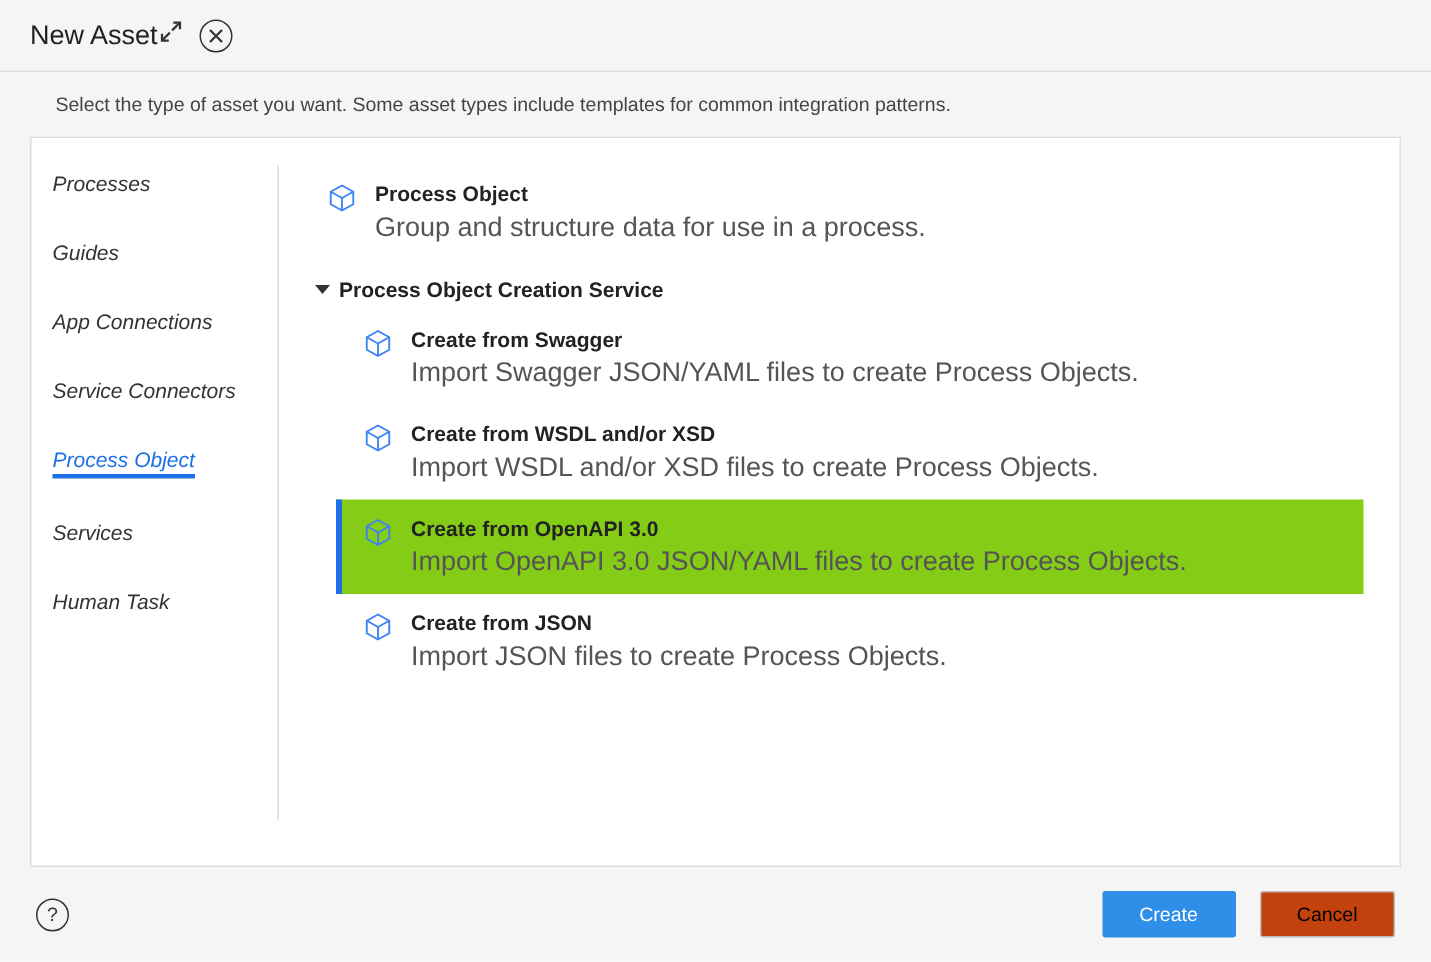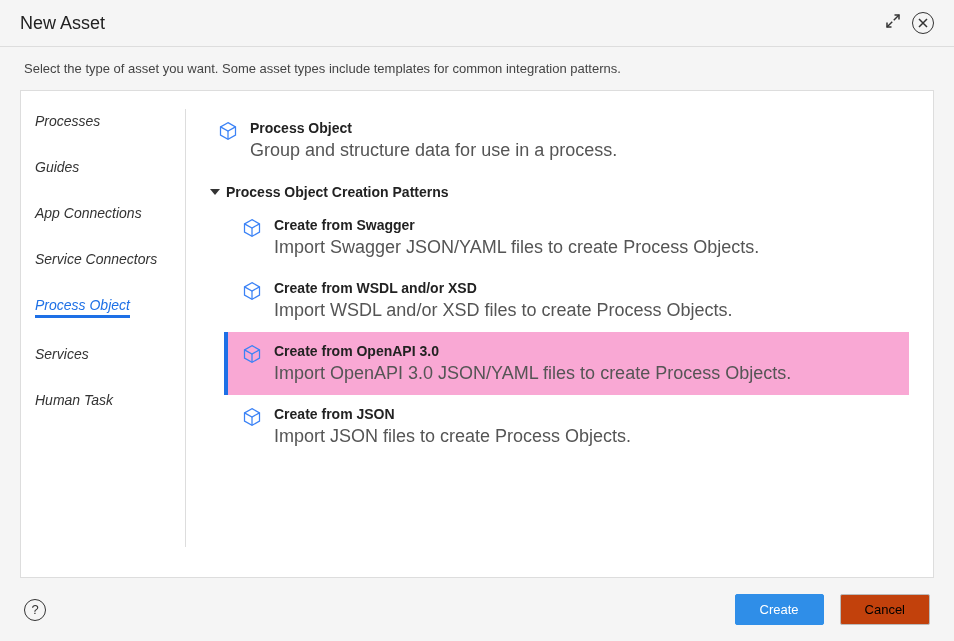--- a/index.html
+++ b/index.html
@@ -17,21 +17,21 @@
     .dialog {
       width: 100%;
       height: 100%;
       background: #f5f5f5;
       display: flex;
       flex-direction: column;
     }
     .header {
       display: flex;
       align-items: center;
-      justify-content: space-between;
+      justify-content: flex-start;
       padding: 12px 20px;
       border-bottom: 1px solid #ddd;
     }
     .header-title {
       font-size: 18px;
       font-weight: 400;
       color: #222;
     }
     .header-actions {
       display: flex;
@@ -52,21 +52,21 @@
       align-items: center;
       justify-content: center;
       cursor: pointer;
     }
     .close-btn svg {
       width: 10px;
       height: 10px;
       stroke: #333;
     }
     .subtitle {
-      padding: 14px 24px;
+      padding: 14px 37px;
       font-size: 13px;
       color: #444;
     }
     .content-card {
       background: #fff;
       border: 1px solid #ddd;
       margin: 0 20px;
       flex: 1;
       display: flex;
       padding-top: 18px;
@@ -105,21 +105,21 @@
       padding: 11px 14px;
       border-left: 4px solid transparent;
       cursor: pointer;
       margin-left: 14px;
     }
     .option.top {
       margin-left: 0;
       padding-left: 4px;
     }
     .option.selected {
-      background: #f9a8d4;
+      background: #84cc16;
       border-left: 4px solid #1e70e6;
     }
     .cube-icon {
       width: 20px;
       height: 20px;
       flex-shrink: 0;
       margin-top: 1px;
     }
     .cube-icon svg {
       width: 20px;
@@ -239,21 +239,21 @@
           </svg>
         </span>
         <div class="option-text">
           <div class="option-title">Process Object</div>
           <div class="option-desc">Group and structure data for use in a process.</div>
         </div>
       </div>
 
       <div class="section-header">
         <span class="caret"></span>
-        <span class="section-title">Process Object Creation Patterns</span>
+        <span class="section-title">Process Object Creation Service</span>
       </div>
 
       <div class="option">
         <span class="cube-icon">
           <svg viewBox="0 0 24 24" fill="none" stroke="#3b82f6" stroke-width="1.5">
             <path d="M12 2 L21 7 L21 17 L12 22 L3 17 L3 7 Z"></path>
             <path d="M3 7 L12 12 L21 7"></path>
             <path d="M12 12 L12 22"></path>
           </svg>
         </span>

